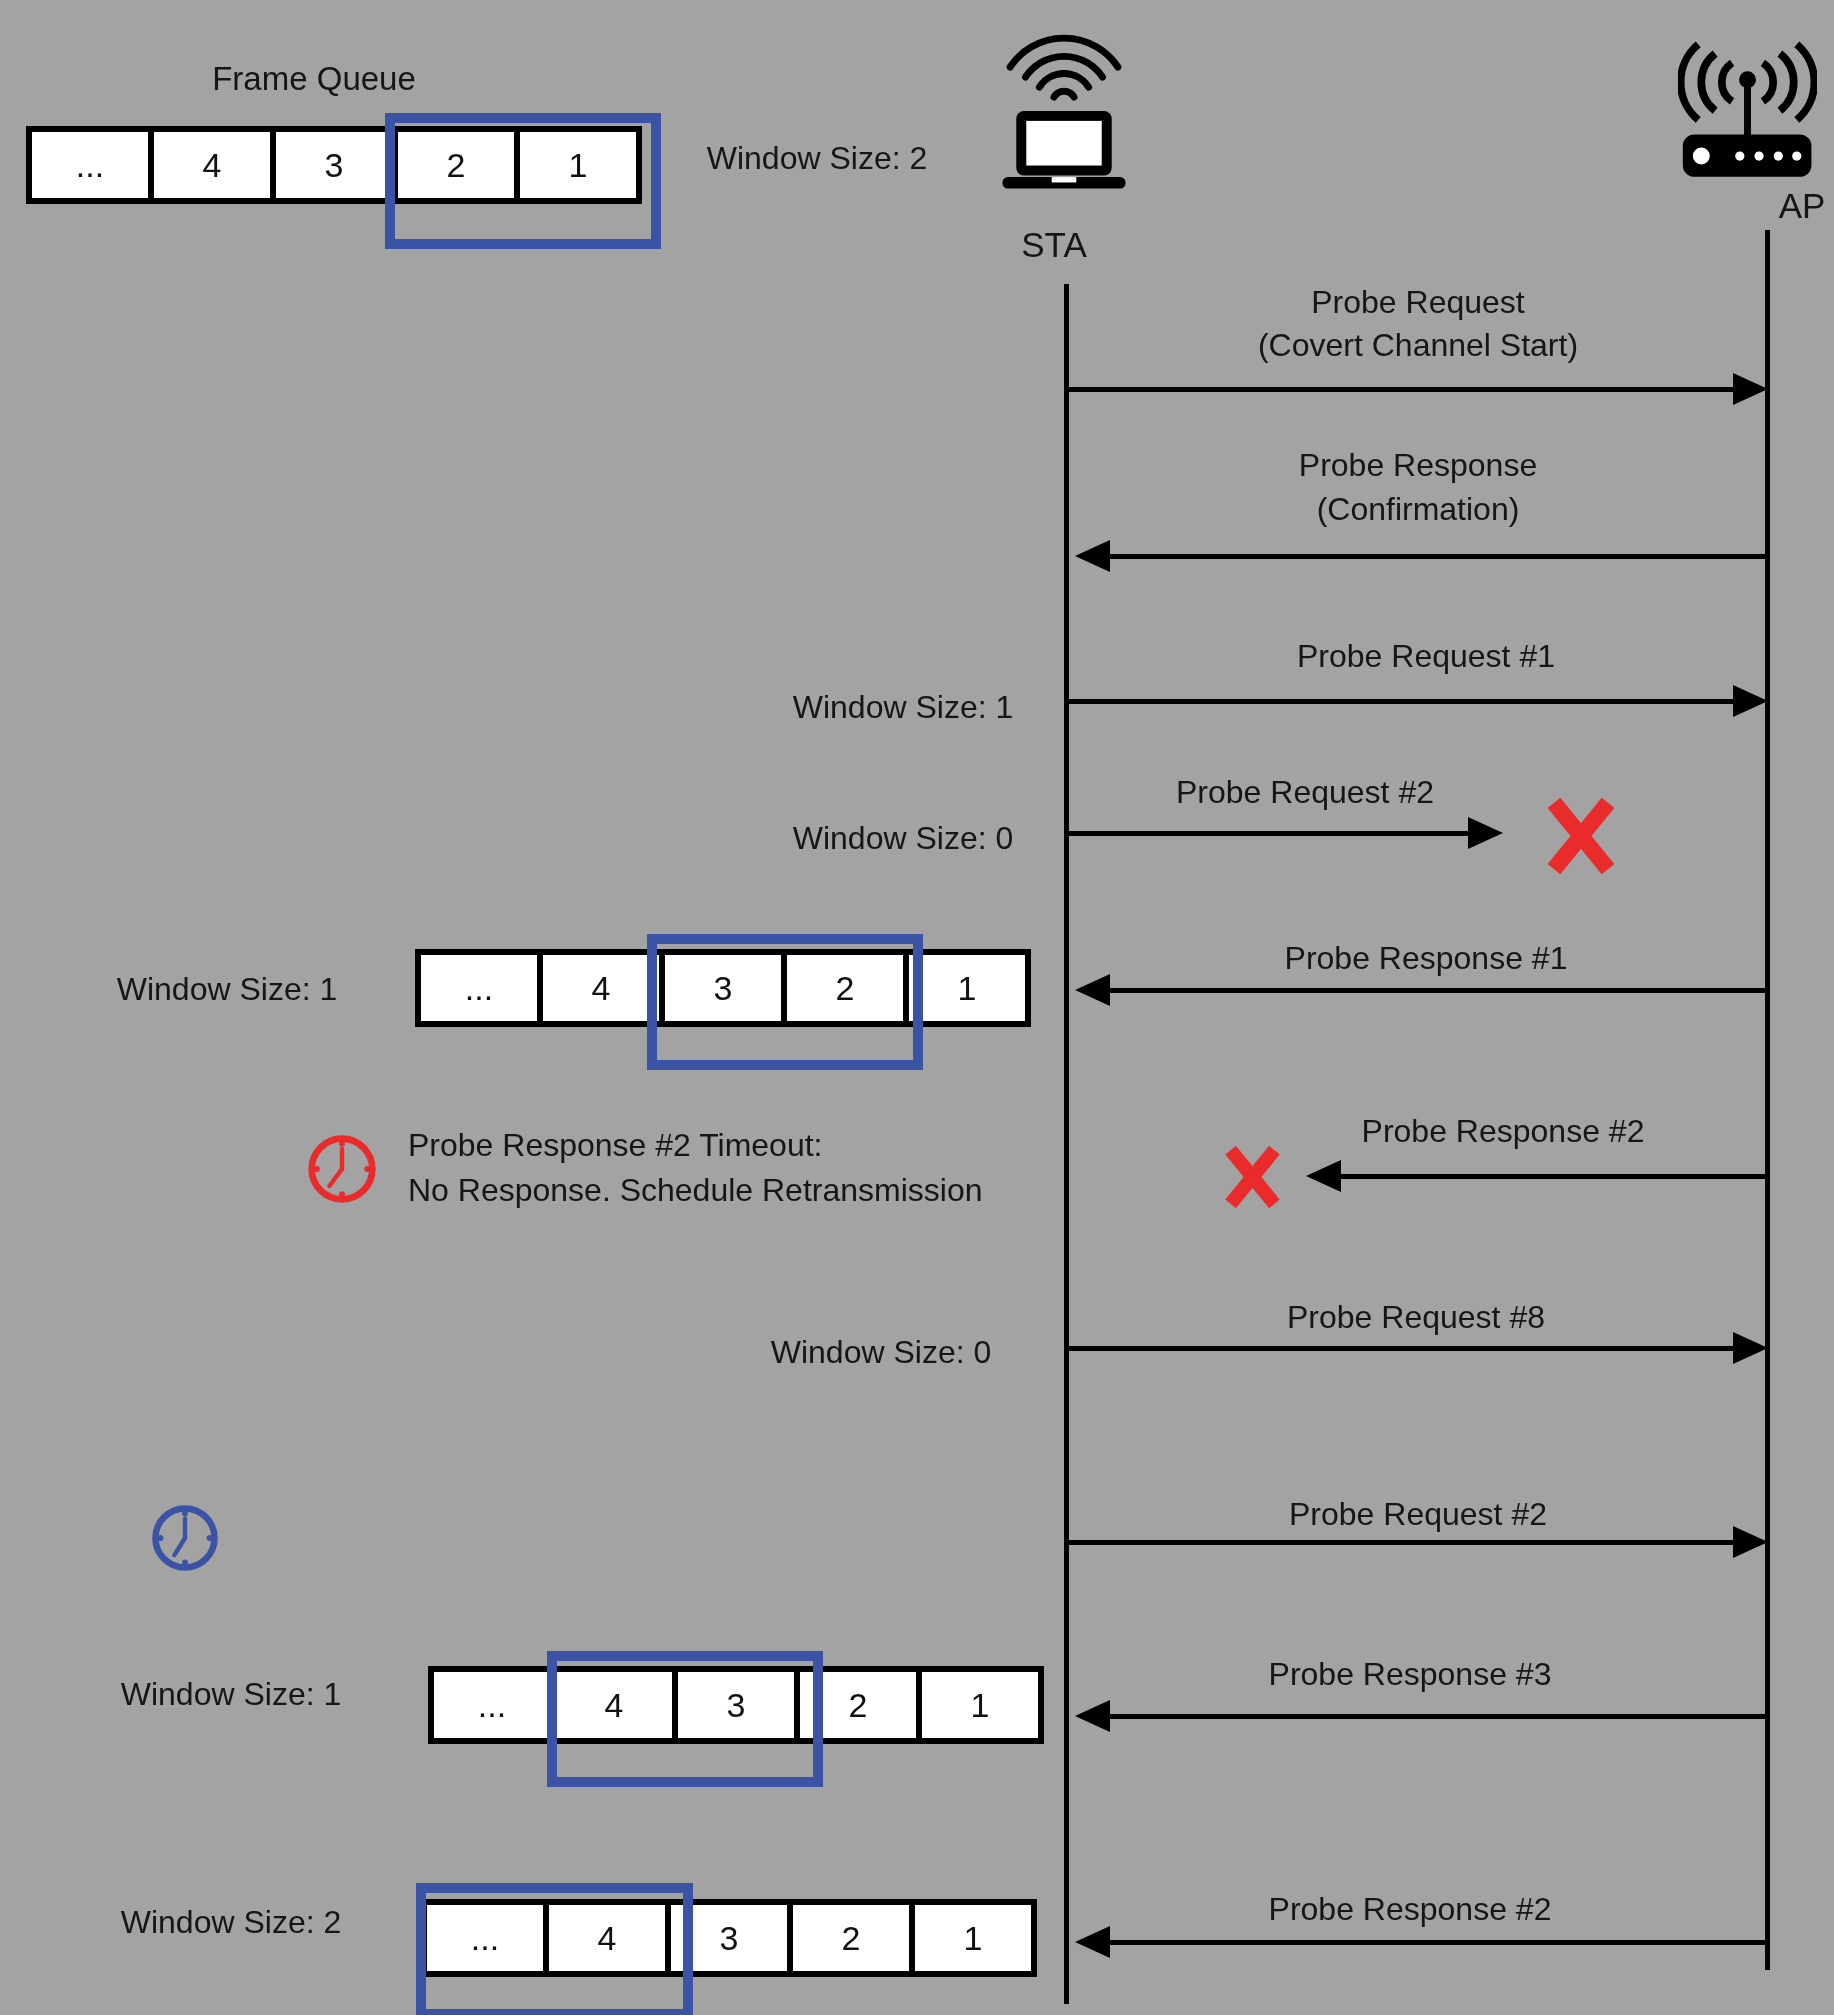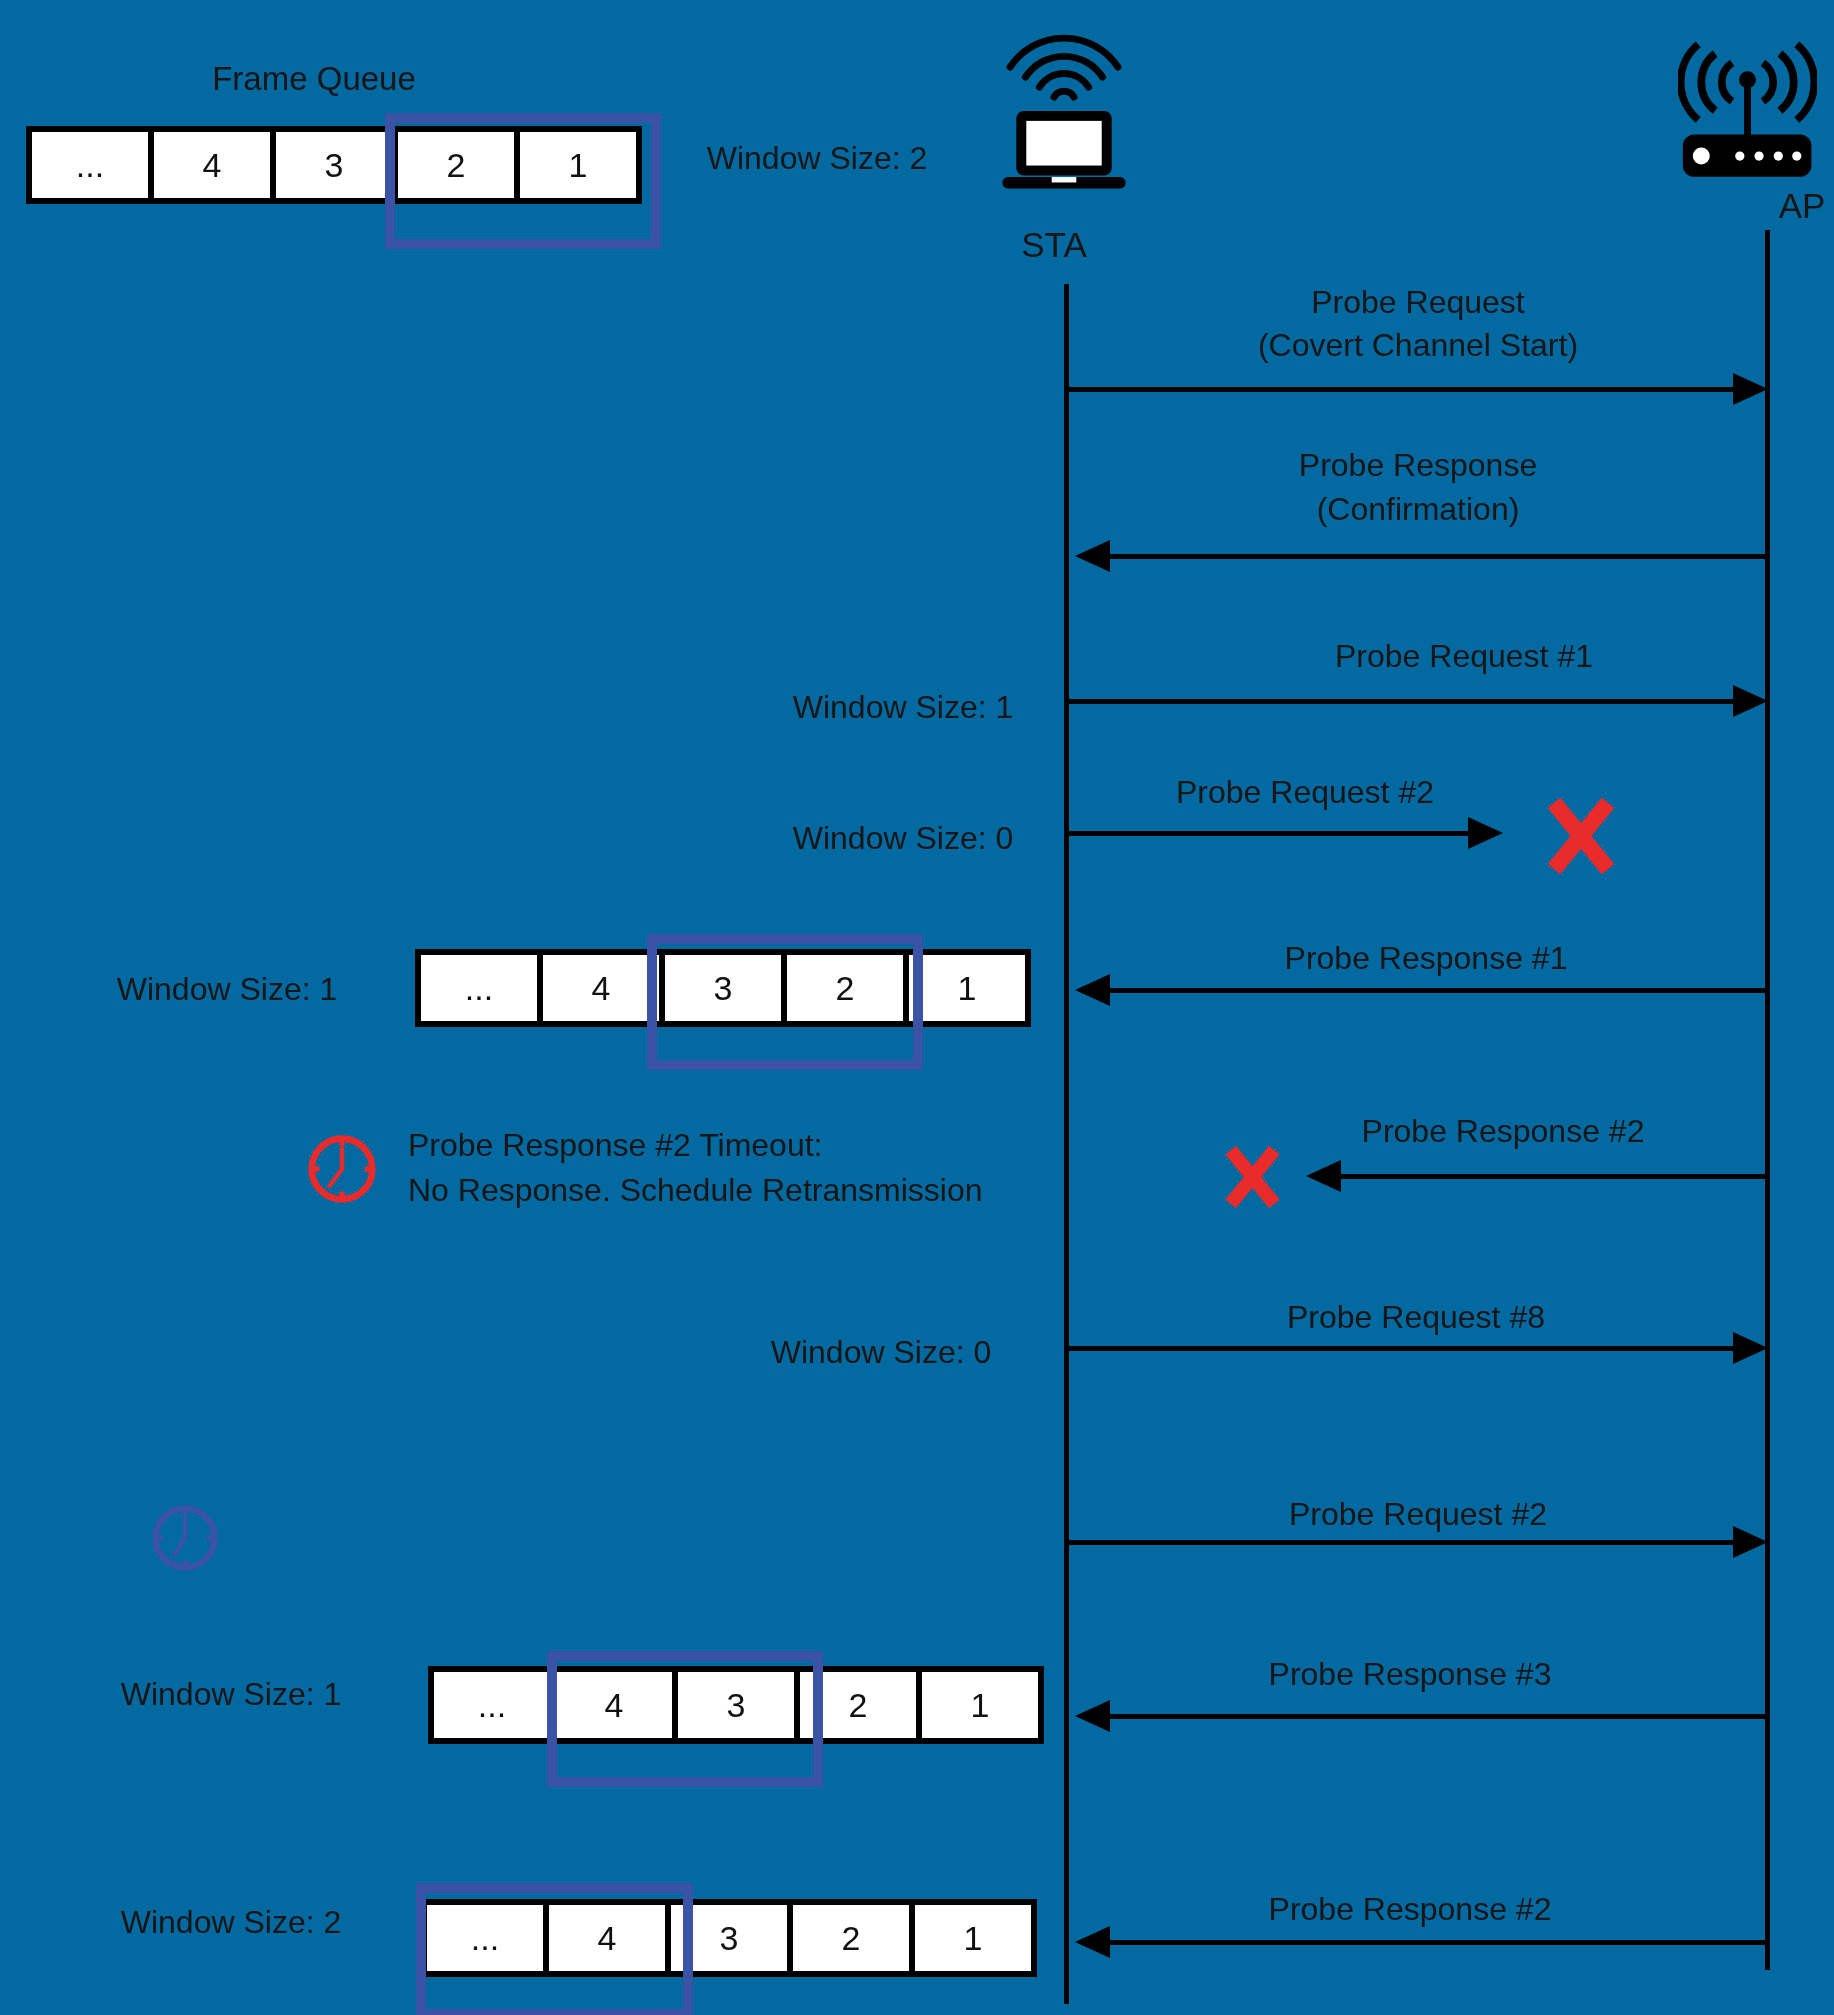--- a/index.html
+++ b/index.html
@@ -1,17 +1,17 @@
 <!DOCTYPE html>
 <html style="font-size:12.3px"><head>
 <meta charset="utf-8">
 <style>
   html,body{margin:0;padding:0;background:#ffffff;}
   .canvas{
-    position:relative;width:1835px;height:2015px;background:#0369a1;overflow:hidden;
+    position:relative;width:1835px;height:2015px;background:#a3a3a3;overflow:hidden;
     font-family:"Liberation Sans", sans-serif;color:#111;
   }
   .label{
     position:absolute;transform:translate(-50%,-50%);
     font-size:32px;white-space:nowrap;color:#161616;letter-spacing:0px;
   }
   .title{font-size:33px;}
   .actor-label{font-size:35px;}
   .lifeline{position:absolute;width:4.6px;background:#000;}
   .arrow{position:absolute;height:4.6px;background:#000;}
@@ -90,21 +90,21 @@
   <div class="arrow" style="left:1066px;top:387px;width:667px">
       <div class="head-right"></div>
     </div>
 
   <div class="label" style="left:1418px;top:465px">Probe Response</div>
   <div class="label" style="left:1418px;top:509px">(Confirmation)</div>
   <div class="arrow" style="left:1110px;top:554px;width:658px">
       <div class="head-left"></div>
     </div>
 
-  <div class="label" style="left:1464px;top:656px">Probe Request #1</div>
+  <div class="label" style="left:1426px;top:656px">Probe Request #1</div>
   <div class="label" style="left:903px;top:707px">Window Size: 1</div>
   <div class="arrow" style="left:1066px;top:699px;width:667px">
       <div class="head-right"></div>
     </div>
 
   <div class="label" style="left:1305px;top:792px">Probe Request #2</div>
   <div class="label" style="left:903px;top:838px">Window Size: 0</div>
   <div class="arrow" style="left:1066px;top:831px;width:402px">
       <div class="head-right"></div>
     </div>

